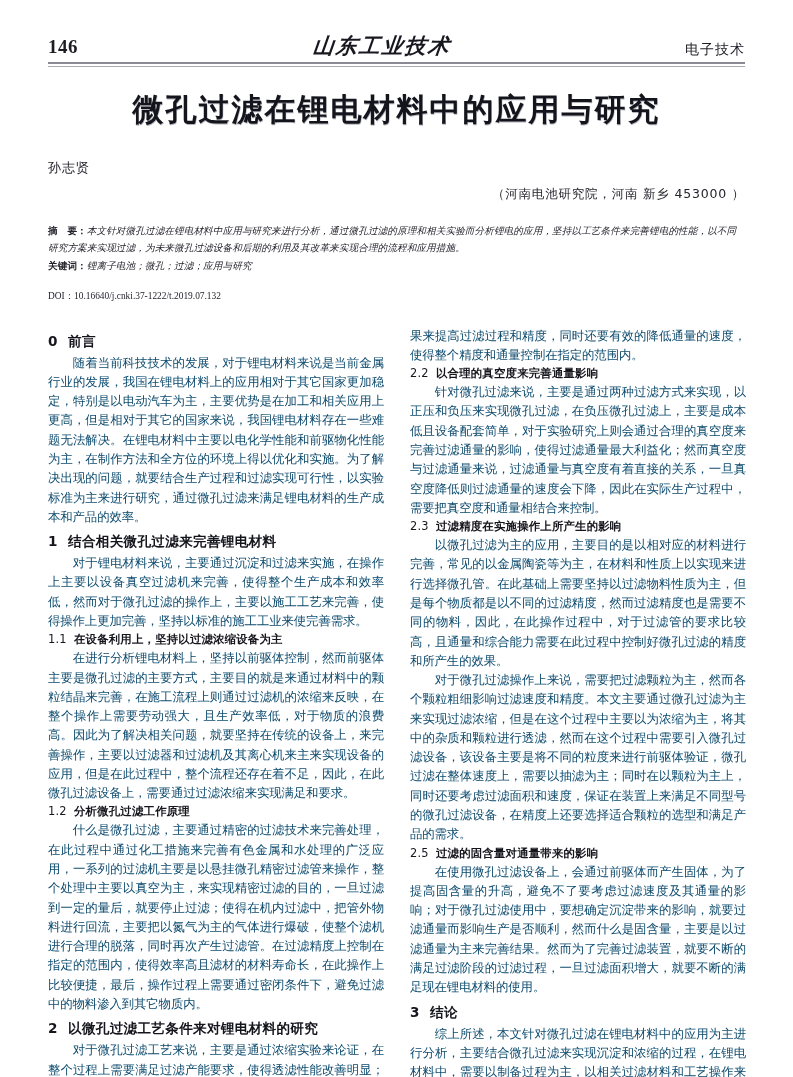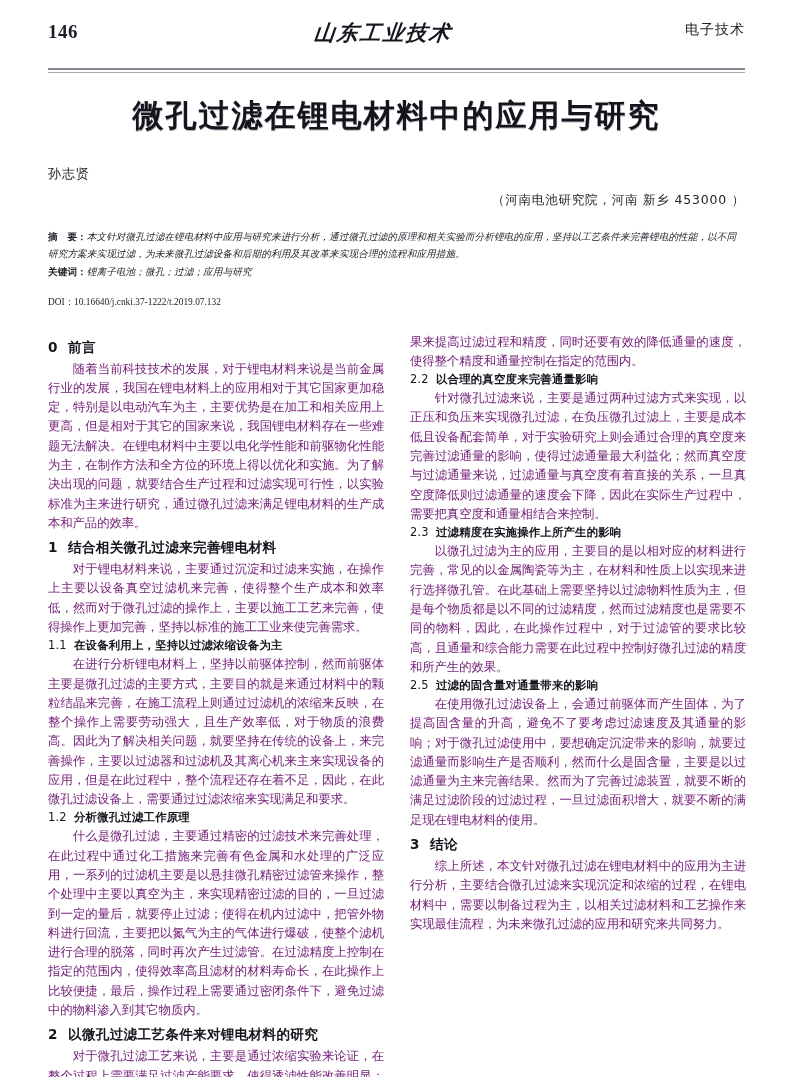--- a/index.html
+++ b/index.html
@@ -20,23 +20,24 @@
     left: 0; top: 0;
     width: 793px;
     height: 1077px;
     box-sizing: border-box;
     padding: 0 48px;
   }
 
   
   .runhead {
     display: flex;
+    align-items: flex-end;
     justify-content: space-between;
     height: 42px;
-    padding-top: 22px;
+    padding-top: 16px;
     box-sizing: content-box;
   }
   .folio {
     font-family: "Liberation Serif", serif;
     font-size: 19px;
     font-weight: 700;
     color: #1d1d26;
     letter-spacing: .5px;
     line-height: 1;
     padding-bottom: 2px;
@@ -162,21 +163,21 @@
     font-weight: 400;
   }
   p.body {
     font-family: "DejaVu Serif", "Liberation Serif", serif;
     font-size: 12.4px;
     line-height: 1.555;
     margin: 0;
     text-align: justify;
     text-justify: inter-ideograph;
     text-indent: 2em;
-    color: #701a75;
+    color: #0c4a6e;
     letter-spacing: -0.1px;
   }
   p.body.cont { text-indent: 0; }
 </style>
 </head>
 <body>
 
 <div class="page">
 
   <div class="runhead">
@@ -242,20 +243,21 @@
       <div class="h2">
         <span class="num">2.2</span><span>以合理的真空度来完善通量影响</span>
       </div>
       <p class="body">针对微孔过滤来说，主要是通过两种过滤方式来实现，以正压和负压来实现微孔过滤，在负压微孔过滤上，主要是成本低且设备配套简单，对于实验研究上则会通过合理的真空度来完善过滤通量的影响，使得过滤通量最大利益化；然而真空度与过滤通量来说，过滤通量与真空度有着直接的关系，一旦真空度降低则过滤通量的速度会下降，因此在实际生产过程中，需要把真空度和通量相结合来控制。</p>
 
       <div class="h2">
         <span class="num">2.3</span><span>过滤精度在实施操作上所产生的影响</span>
       </div>
       <p class="body">以微孔过滤为主的应用，主要目的是以相对应的材料进行完善，常见的以金属陶瓷等为主，在材料和性质上以实现来进行选择微孔管。在此基础上需要坚持以过滤物料性质为主，但是每个物质都是以不同的过滤精度，然而过滤精度也是需要不同的物料，因此，在此操作过程中，对于过滤管的要求比较高，且通量和综合能力需要在此过程中控制好微孔过滤的精度和所产生的效果。</p>
 
+      <p class="body">对于微孔过滤操作上来说，需要把过滤颗粒为主，然而各个颗粒粗细影响过滤速度和精度。本文主要通过微孔过滤为主来实现过滤浓缩，但是在这个过程中主要以为浓缩为主，将其中的杂质和颗粒进行透滤，然而在这个过程中需要引入微孔过滤设备，该设备主要是将不同的粒度来进行前驱体验证，微孔过滤在整体速度上，需要以抽滤为主；同时在以颗粒为主上，同时还要考虑过滤面积和速度，保证在装置上来满足不同型号的微孔过滤设备，在精度上还要选择适合颗粒的选型和满足产品的需求。</p>
 
       <div class="h2">
         <span class="num">2.5</span><span>过滤的固含量对通量带来的影响</span>
       </div>
       <p class="body">在使用微孔过滤设备上，会通过前驱体而产生固体，为了提高固含量的升高，避免不了要考虑过滤速度及其通量的影响；对于微孔过滤使用中，要想确定沉淀带来的影响，就要过滤通量而影响生产是否顺利，然而什么是固含量，主要是以过滤通量为主来完善结果。然而为了完善过滤装置，就要不断的满足过滤阶段的过滤过程，一旦过滤面积增大，就要不断的满足现在锂电材料的使用。</p>
 
       <div class="h1">
         <span class="num">3</span><span>结论</span>
       </div>
       <p class="body">综上所述，本文针对微孔过滤在锂电材料中的应用为主进行分析，主要结合微孔过滤来实现沉淀和浓缩的过程，在锂电材料中，需要以制备过程为主，以相关过滤材料和工艺操作来实现最佳流程，为未来微孔过滤的应用和研究来共同努力。</p>

